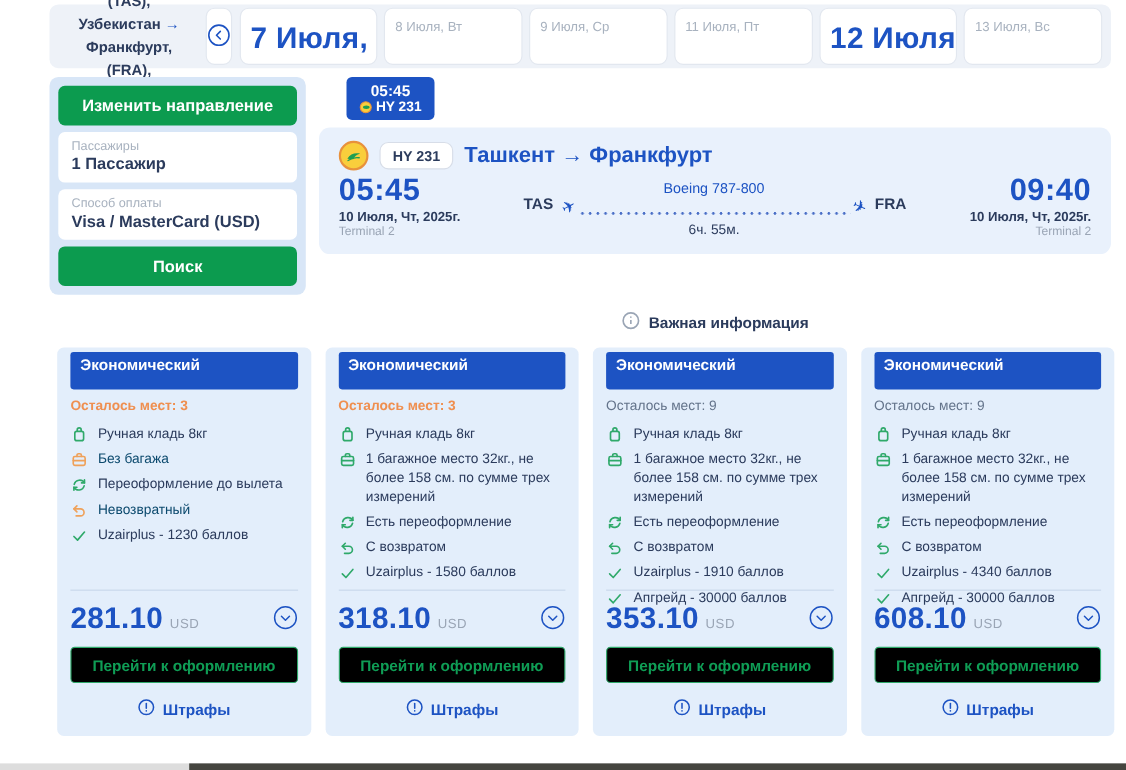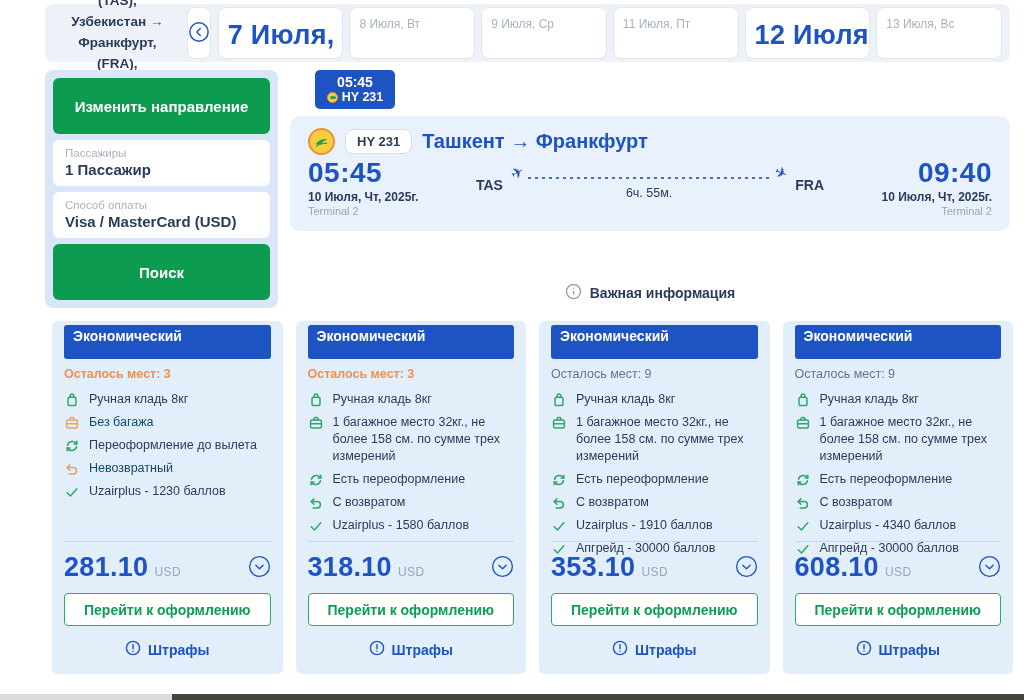--- a/index.html
+++ b/index.html
@@ -21,21 +21,21 @@
   .date-strip{display:flex;gap:6px;flex:1;}
   .date-card{flex:1;height:52px;background:#fff;border:1px solid #e2e7ef;border-radius:8px;
     padding:8px 9px;font-size:12px;line-height:1.45;white-space:nowrap;overflow:hidden;}
   .date-card .dlabel{color:#a8b2bf;}
   .date-card.price .dlabel,.date-card.price .dprice{color:#1d53c3;font-weight:bold;}
   .date-card.selected .dlabel,.date-card.selected .dprice{color:#2e9e68;font-weight:bold;}
 
   
   .content{display:flex;margin:8px 14px 0 45px;gap:12px;align-items:flex-start;}
   .sidebar{width:233px;min-width:233px;background:#d8e6f7;border-radius:8px;padding:8px;}
-  .green-btn{display:block;width:100%;height:56px;background:#0c9b4f;color:#fff;border:none;
+  .green-btn{display:block;width:100%;height:36px;background:#0c9b4f;color:#fff;border:none;
     border-radius:6px;font-size:15px;font-weight:bold;}
   .side-field{background:#fff;border-radius:6px;padding:7px 12px 8px;margin:6px 0;}
   .side-field .flabel{font-size:11.5px;color:#a8b2bf;}
   .side-field .fvalue{font-size:15px;font-weight:bold;color:#2b3b5c;margin-top:2px;}
   .sidebar .green-btn.search{margin-top:6px;}
 
   .main{flex:1;}
   .flight-tab{margin-left:25px;width:80px;background:#1d53c3;border-radius:5px;
     color:#fff;text-align:center;padding:4px 0 5px;margin-bottom:7px;}
   .flight-tab .t-time{font-size:14px;font-weight:bold;}
@@ -94,21 +94,21 @@
   .ficon.ok{color:#2fa96a;}
   .ficon.warn{color:#efa15a;}
   .ftext.alert{color:#0c4a6e;}
   .fare-div{border:none;border-top:1px solid #c7d6ea;margin:0 0 10px;}
   .price-row{display:flex;align-items:center;}
   .price{font-size:27px;font-weight:800;color:#1d53c3;letter-spacing:.3px;}
   .curr{font-size:12px;color:#9aa5b5;margin-left:6px;margin-top:8px;letter-spacing:.5px;}
   .expand-btn{margin-left:auto;background:none;border:none;padding:0;color:#1d53c3;}
   .expand-btn svg{width:23px;height:23px;fill:none;stroke:currentColor;stroke-width:1.4;
     stroke-linecap:round;stroke-linejoin:round;}
-  .checkout-btn{margin-top:10px;width:100%;height:33px;background:#ffffff;
+  .checkout-btn{margin-top:10px;width:100%;height:33px;background:#000000;
     border:1.5px solid #2fa96a;border-radius:4px;color:#0f9d55;font-size:14px;font-weight:bold;}
   .penalty-row{margin-top:13px;display:flex;align-items:center;justify-content:center;gap:7px;
     font-size:14px;font-weight:bold;color:#1d53c3;background:none;border:none;}
   .penalty-row svg{width:16px;height:16px;fill:none;stroke:#1d53c3;stroke-width:1.4;
     stroke-linecap:round;stroke-linejoin:round;}
 
   .footer-bar{position:absolute;left:0;bottom:0;width:1024px;height:6px;background:#dddddd;}
   .footer-bar .dark{position:absolute;left:172px;top:0;height:6px;right:0;background:#45453f;}
 </style>
 </head>
@@ -192,20 +192,21 @@
       </div>
       <div class="fc-row2">
         <div class="endpoint dep">
           <div class="ep-time">05:45</div>
           <div class="ep-date">10 Июля, Чт, 2025г.</div>
           <div class="ep-term">Terminal 2</div>
         </div>
         <div class="leg">
           <span class="iata">TAS</span>
           <div class="leg-mid">
+            <div class="leg-top">Boeing 787-800</div>
             <div class="leg-line">
               <span class="plane takeoff">✈</span>
               <span class="dots"></span>
               <span class="plane landing">✈</span>
             </div>
             <div class="leg-bottom">6ч. 55м.</div>
           </div>
           <span class="iata">FRA</span>
         </div>
         <div class="endpoint arr">

